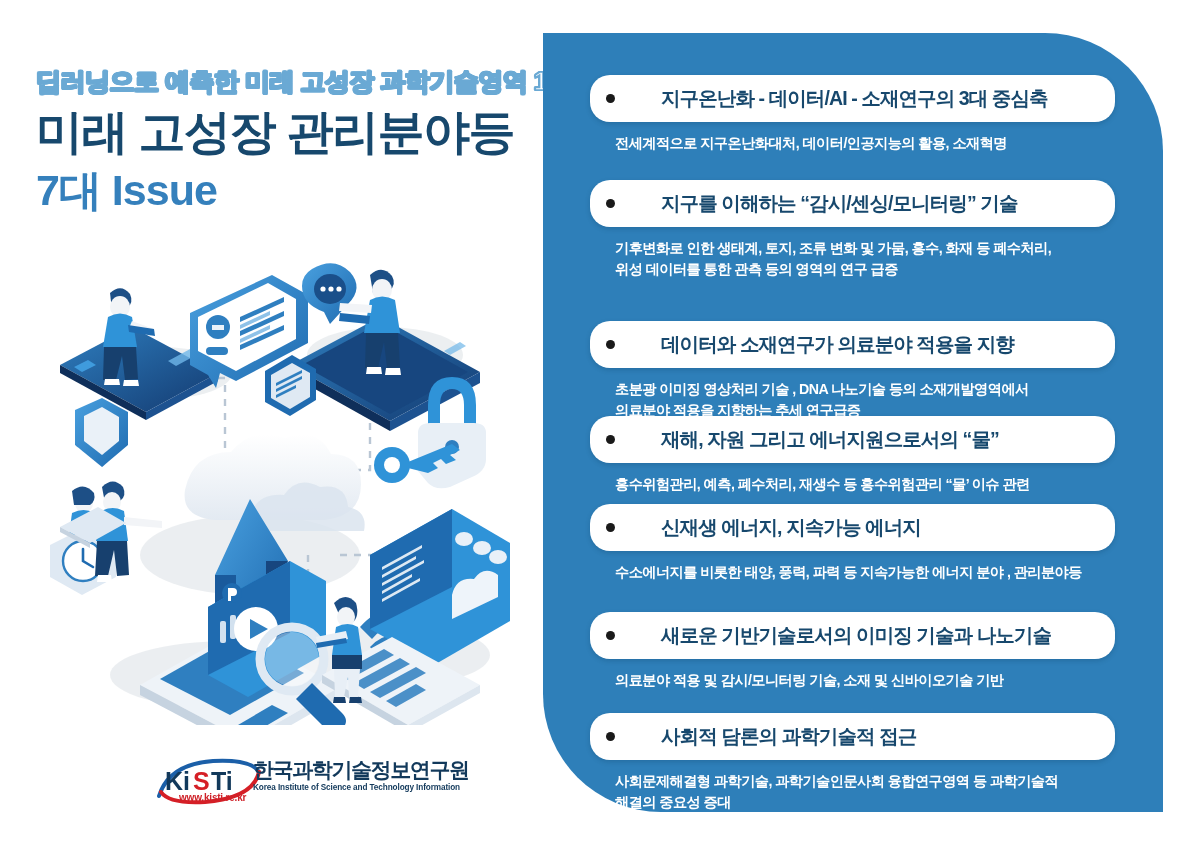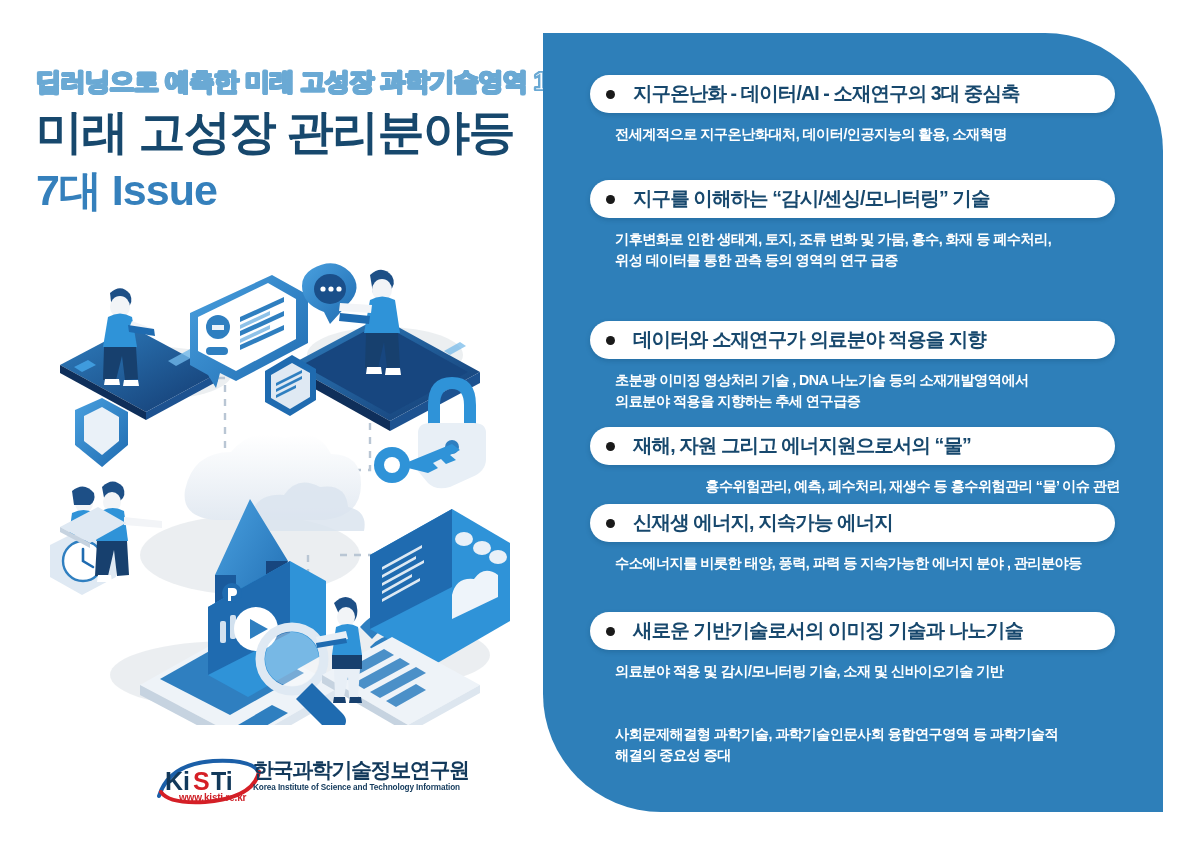--- a/index.html
+++ b/index.html
@@ -153,28 +153,29 @@
   .issue-item {
     position: absolute;
     left: 0;
     width: 620px;
   }
 
   .pill {
     position: relative;
     margin-left: 47px;
     width: 525px;
-    height: 38px;
+    height: 47px;
     background: #ffffff;
     border-radius: 20px;
     box-shadow: 0 2px 5px rgba(10, 50, 80, 0.22);
     display: flex;
     align-items: center;
     box-sizing: border-box;
     padding-left: 16px;
+    gap: 28px;
   }
 
   .bullet-dot {
     width: 9px;
     height: 9px;
     border-radius: 50%;
     background: #1a1a1a;
     flex: 0 0 auto;
     margin-right: 18px;
   }
@@ -197,21 +198,21 @@
     color: #ffffff;
     letter-spacing: -0.55px;
     line-height: 1.45;
   }
   .desc span { display: block; }
 
   
   .item-0 { top: 42px; }
   .item-1 { top: 147px; }
   .item-2 { top: 265px; margin-top: 23px; }
-  .item-3 { top: 394px; text-align: right; }
+  .item-3 { top: 383px; }
   .item-4 { top: 471px; }
   .item-5 { top: 579px; }
   .item-6 { top: 680px; }
 </style>
 </head>
 <body>
 
 <div id="poster">
 
   <div class="left-col">
@@ -541,20 +542,24 @@
         <div class="pill">
           <span class="bullet-dot"></span>
           <span class="pill-label">새로운 기반기술로서의 이미징 기술과 나노기술</span>
         </div>
         <div class="desc">
           <span>의료분야 적용 및 감시/모니터링 기술, 소재 및 신바이오기술  기반</span>
         </div>
       </div>
 
       <div class="issue-item item-6">
+        <div class="pill">
+          <span class="bullet-dot"></span>
+          <span class="pill-label">사회적 담론의 과학기술적 접근</span>
+        </div>
         <div class="desc">
           <span>사회문제해결형 과학기술, 과학기술인문사회 융합연구영역 등 과학기술적</span>
           <span>해결의 중요성 증대</span>
         </div>
       </div>
 
     </div>
   </div>
 
 </div>

